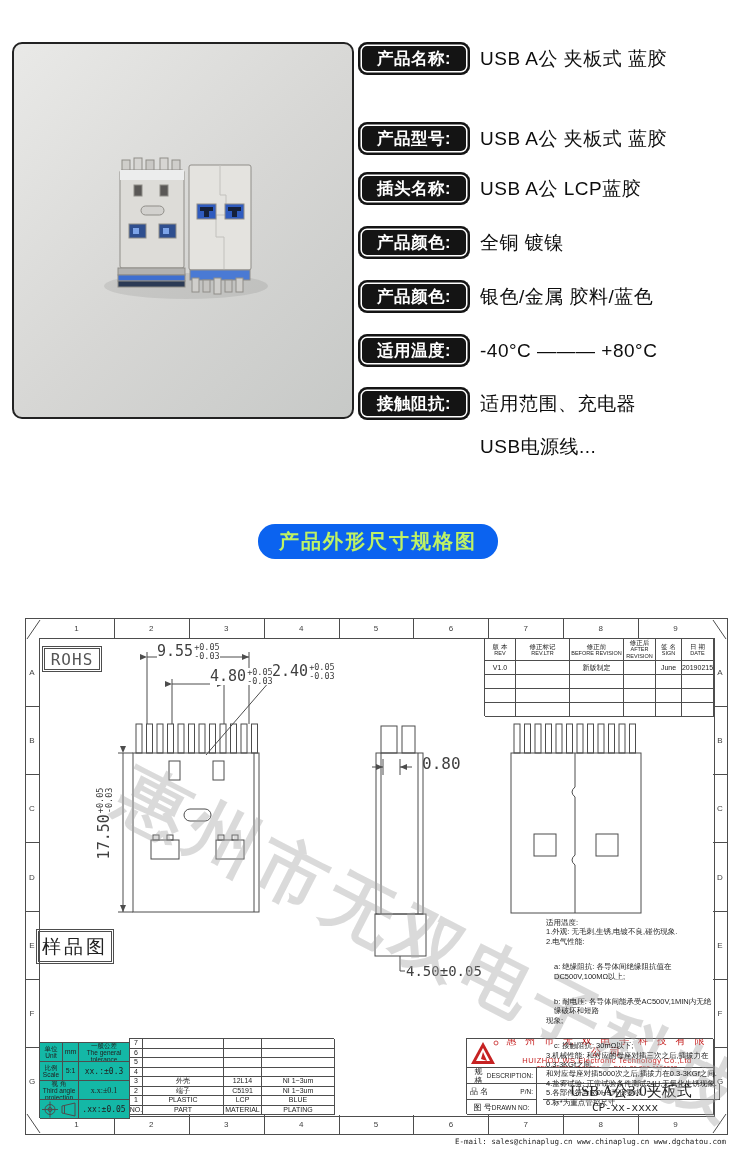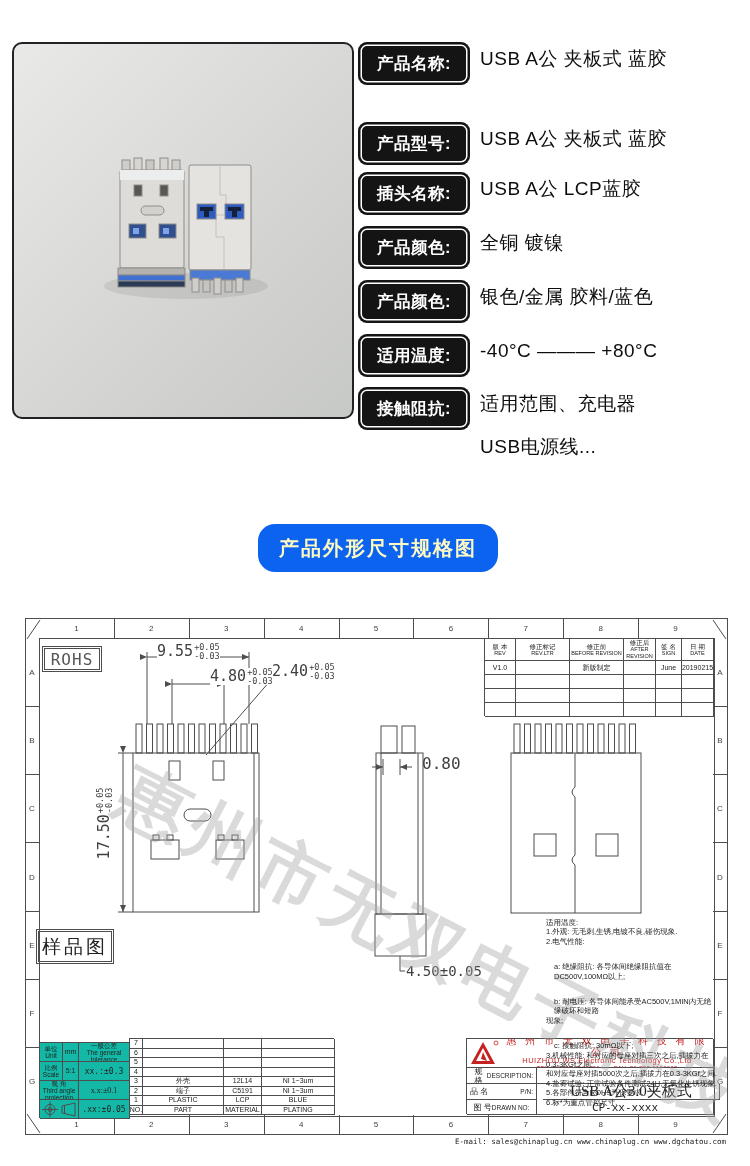--- a/index.html
+++ b/index.html
@@ -3,28 +3,28 @@
 <meta charset="utf-8">
 <style>
   html,body{margin:0;padding:0;}
   body{width:750px;height:1166px;position:relative;background:#fff;
        font-family:"Liberation Sans",sans-serif;color:#111;overflow:hidden;}
   .abs{position:absolute;}
 
   
   .photo{left:12px;top:42px;width:338px;height:373px;border:2px solid #222;border-radius:10px;
          background:linear-gradient(135deg,#e9e9e7 0%,#d6d6d4 55%,#c7c9c7 100%);overflow:hidden;}
-  .spec-badge{left:358px;width:112px;height:43px;background:#141414;border-radius:9px;
+  .spec-badge{left:358px;width:112px;height:33px;background:#141414;border-radius:9px;
               box-shadow:inset 0 0 0 2.5px #141414, inset 0 0 0 4px #ffffff;
               color:#fff;font-size:16.5px;font-weight:700;letter-spacing:.5px;
               display:flex;align-items:center;justify-content:center;}
   .spec-value{left:480px;height:33px;display:flex;align-items:center;
               font-size:19px;font-weight:500;color:#0d0d0d;letter-spacing:.5px;white-space:nowrap;}
-  .section-pill{left:258px;top:524px;width:240px;height:48px;background:#0b63f0;border-radius:17px;
-                color:#fef9c3;font-size:20px;font-weight:700;letter-spacing:2px;
+  .section-pill{left:258px;top:524px;width:240px;height:35px;background:#0b63f0;border-radius:17px;
+                color:#bef264;font-size:20px;font-weight:700;letter-spacing:2px;
                 display:flex;align-items:center;justify-content:center;}
 
   
   .sheet{left:25px;top:618px;width:701px;height:515px;border:1px solid #4d4d4d;background:#fff;overflow:hidden;}
   .inner-frame{left:13px;top:19px;width:674px;height:477px;border:1px solid #4d4d4d;}
   .gridlab{font-size:8px;color:#3f3f3f;transform:translate(-50%,-50%);}
   .tick{background:#4d4d4d;}
   .watermark{left:118px;top:128px;font-size:70px;color:#a9a9a9;opacity:.42;letter-spacing:7px;
              white-space:nowrap;transform:rotate(27deg);transform-origin:left top;
              font-weight:700;pointer-events:none;z-index:5;}

